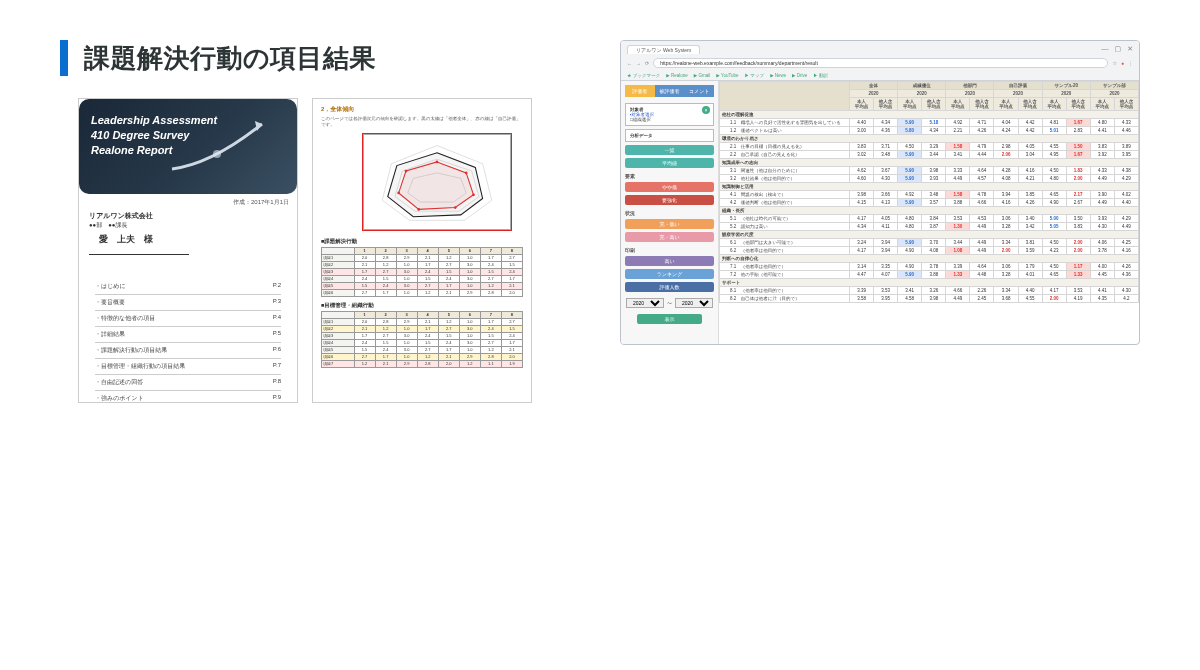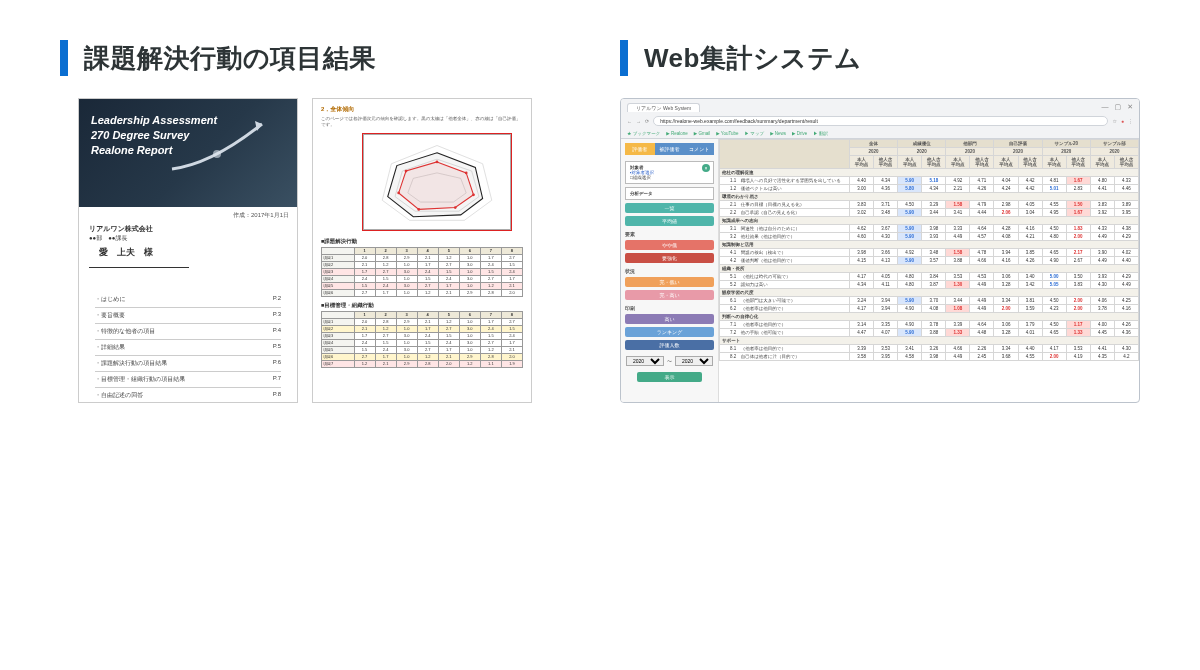--- a/index.html
+++ b/index.html
@@ -43,25 +43,26 @@
   .page {
     width: 220px;
     height: 305px;
     border: 1px solid #ccc;
     background: #fff;
     font-size: 5px;
     position: relative;
     overflow: hidden;
   }
   .page1-hero {
-    height: 108px;
+    height: 95px;
     background: linear-gradient(135deg, #1a2838 0%, #263849 55%, #3a5062 100%);
     color: #fff;
     padding: 14px 12px;
     position: relative;
+    border-radius: 10px;
   }
   .page1-hero .ttl { font-size: 11px; font-style: italic; font-weight: 600; line-height: 1.35; }
   .page1-hero .arrow {
     position: absolute; right: 10px; top: 10px; width: 120px; height: 70px;
   }
   .page1-hero .arrow svg { width: 100%; height: 100%; }
   .page1-meta { text-align: right; font-size: 6px; color: #555; padding: 4px 8px 2px; }
   .page1-company { font-size: 7px; font-weight: 600; padding: 2px 10px 0; }
   .page1-dept { font-size: 6px; padding: 0 10px; color: #333; }
   .page1-name { font-size: 9px; font-weight: 700; padding: 3px 10px 8px; border-bottom: 1px solid #333; margin: 0 10px 0 10px; width: 100px; }
@@ -153,21 +154,21 @@
       <div class="bar"></div>
       <h2>課題解決行動の項目結果</h2>
     </div>
 
     <div class="thumb-row">
 
       <div class="page">
         <div class="page1-hero">
           <div class="ttl">
             <span>Leadership Assessment</span><br>
-            <span>270 Degree Survey</span><br>
+            <span>410 Degree Survey</span><br>
             <span>Realone Report</span>
           </div>
           <div class="arrow">
             <svg viewBox="0 0 120 70">
               <path d="M5 60 Q 45 55 95 15" stroke="#cfd8e2" stroke-width="3" fill="none"></path>
               <path d="M95 15 L88 12 L90 22 Z" fill="#cfd8e2"></path>
               <circle cx="50" cy="45" r="4" fill="#dde6ef" opacity="0.6"></circle>
             </svg>
           </div>
         </div>
@@ -411,24 +412,20 @@
                 <td>1.1</td>
                 <td>1.9</td>
               </tr>
             </tbody>
           </table>
       </div>
     </div>
   </div>
 
   <div class="col">
-    <div class="heading">
-      <div class="bar"></div>
-      <h2>Web集計システム</h2>
-    </div>
 
     <div class="browser">
       <div class="brow-chrome">
         <div class="brow-tabs">
           <div class="brow-tab">リアルワン Web System</div>
           <div class="winbtns">
             <span>—</span>
             <span>▢</span>
             <span>✕</span>
           </div>

